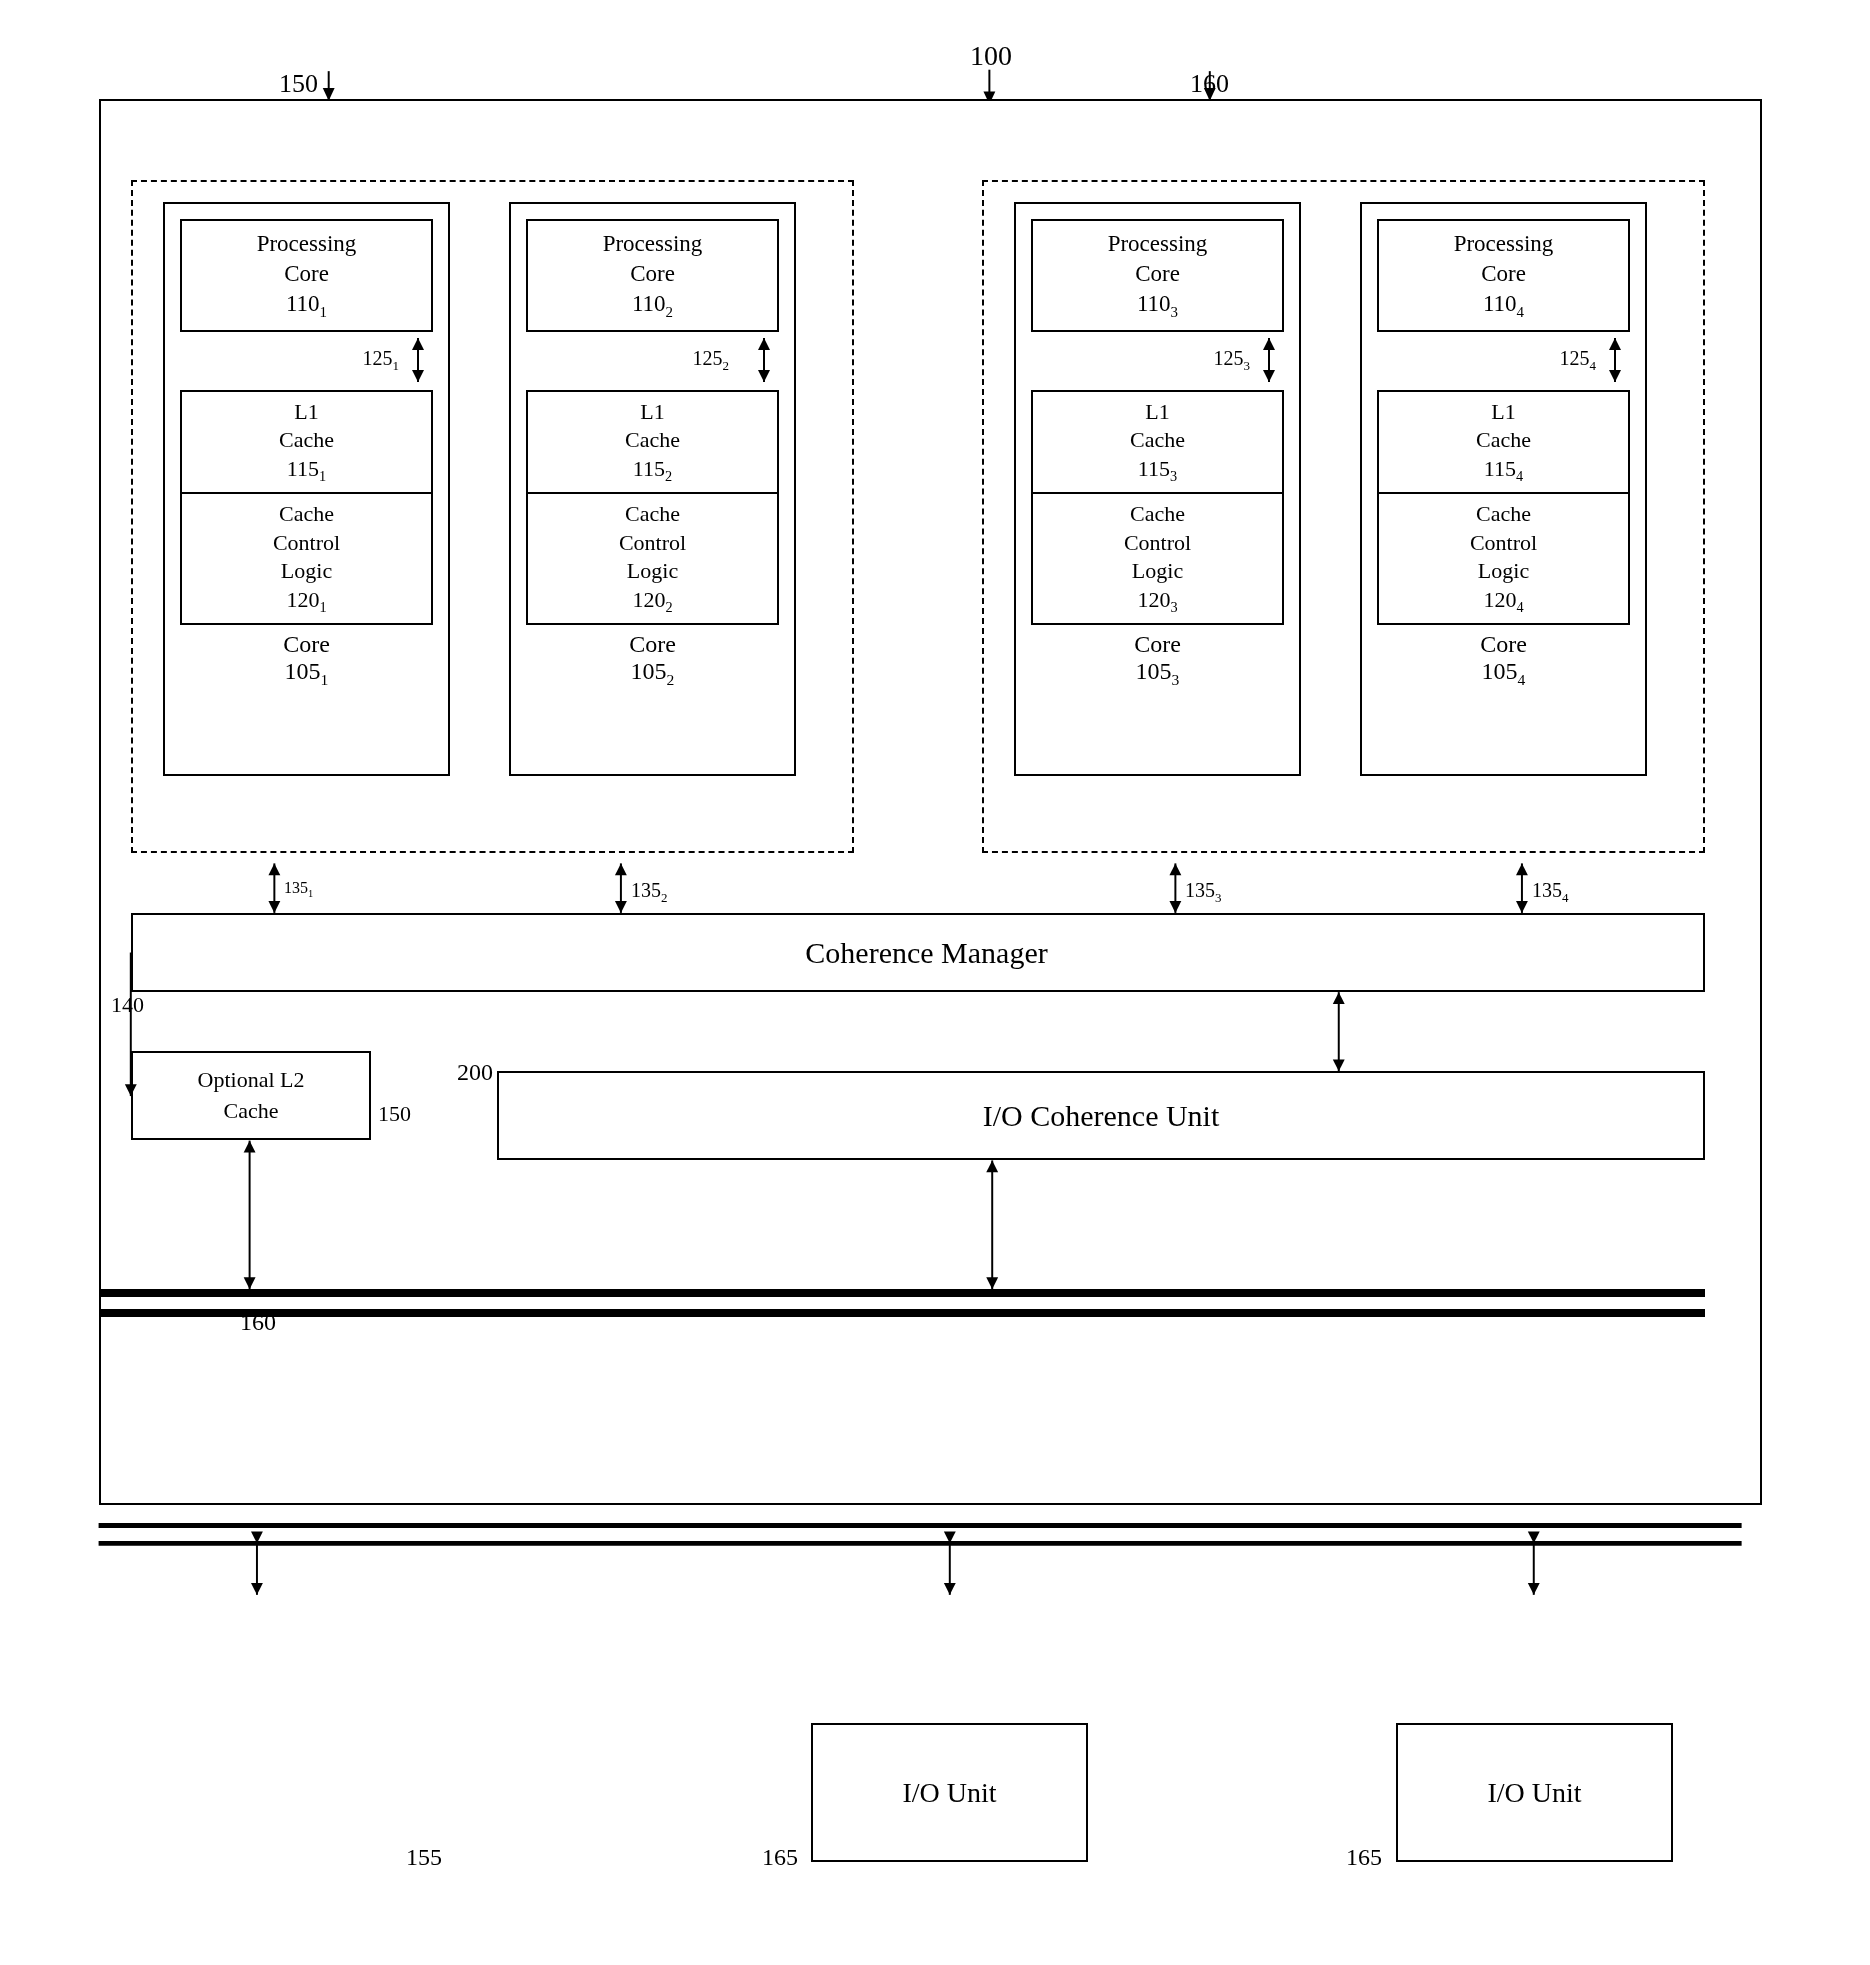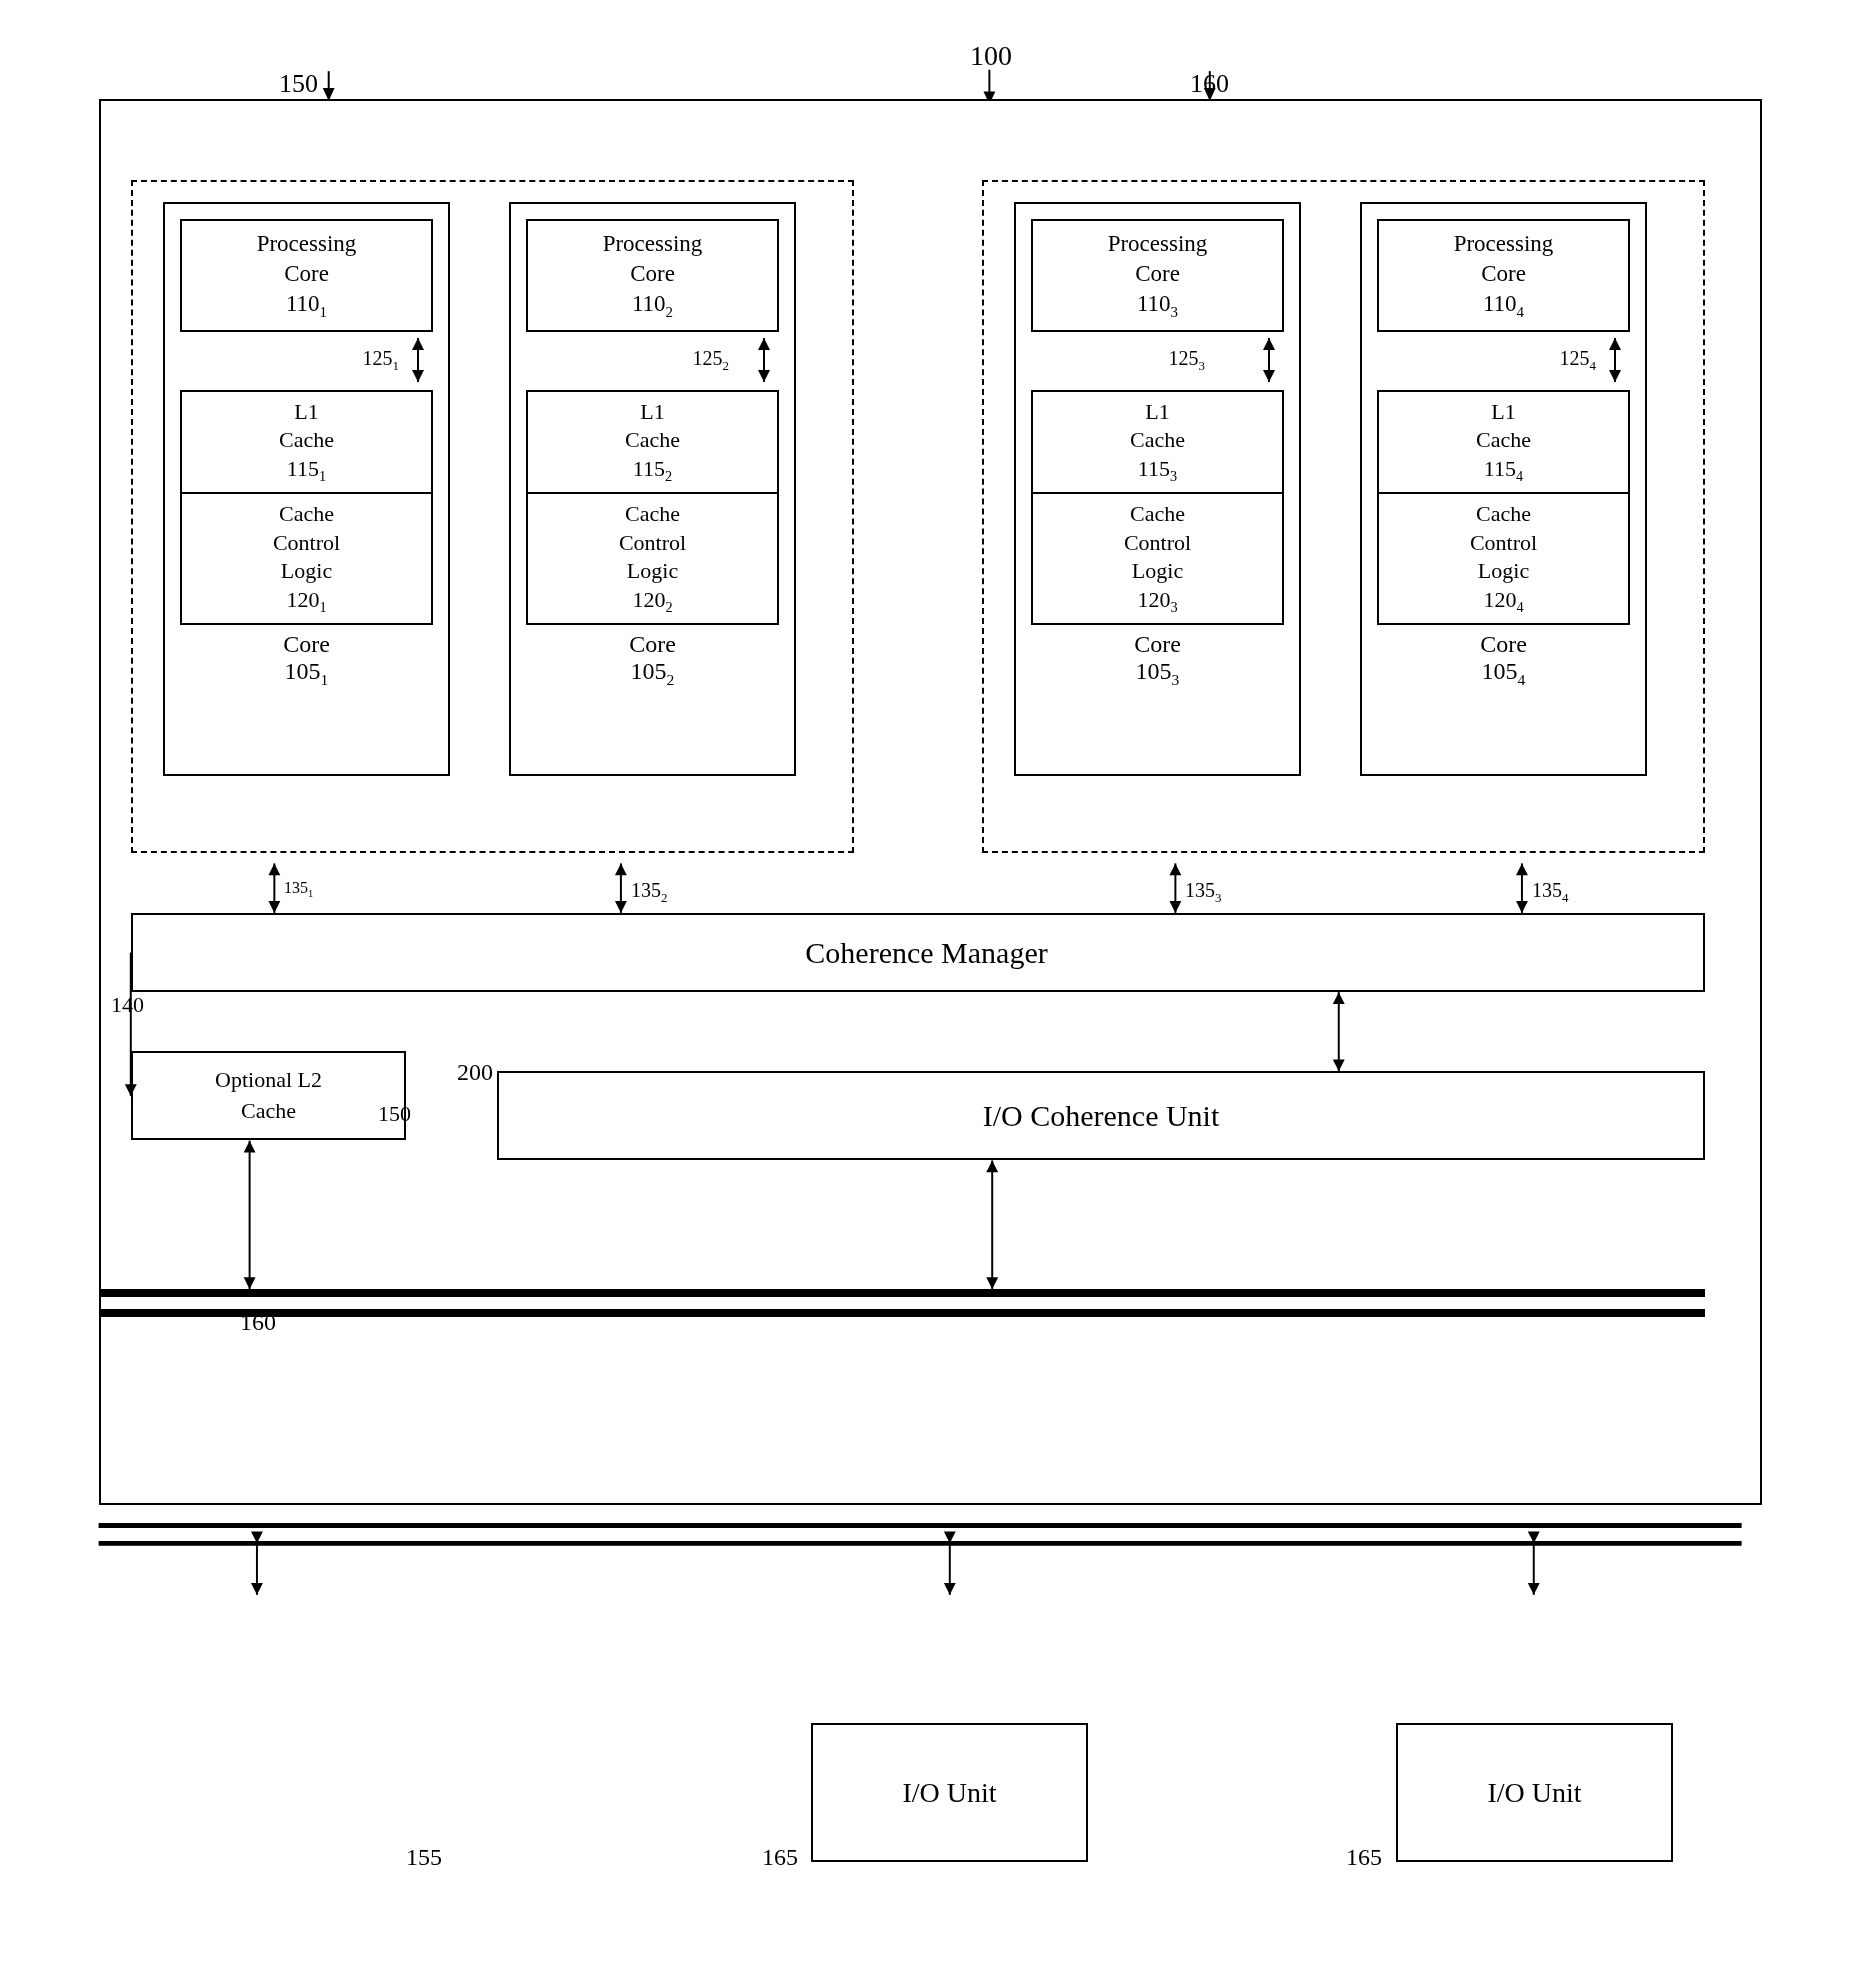--- a/index.html
+++ b/index.html
@@ -129,21 +129,21 @@
       justify-content: center;
       font-size: 30px;
       background: #fff;
     }
 
     
     .l2-cache {
       position: absolute;
       top: 950px;
       left: 30px;
-      width: 275px;
+      width: 240px;
       height: 89px;
       border: 2px solid #000;
       display: flex;
       align-items: center;
       justify-content: center;
       font-size: 22px;
       text-align: center;
       line-height: 1.4;
       background: #fff;
     }
@@ -219,21 +219,21 @@
         <div class="l1-cache-box">L1<br>Cache<br>115<sub>2</sub></div>
         <div class="ccl-box">Cache<br>Control<br>Logic<br>120<sub>2</sub></div>
         <div class="core-label">Core<br>105<sub>2</sub></div>
       </div>
     </div>
 
     <div class="dashed-box-right">
 
       <div class="core-box" style="left:30px;top:20px;width:287px;height:574px;padding:15px;">
         <div class="proc-core-box">Processing<br>Core<br>110<sub>3</sub></div>
-        <div style="display:flex;justify-content:flex-end;align-items:center;margin:4px 0;gap:45px;">
+        <div style="display:flex;justify-content:flex-end;align-items:center;margin:4px 0;">
           <span style="font-size:20px;margin-right:4px;">125<sub>3</sub></span>
           <svg width="30" height="50" style="display:inline-block;" viewBox="0 0 30 50">
             <line x1="15" y1="2" x2="15" y2="46" stroke="#000" stroke-width="2"></line>
             <polygon points="15,2 9,14 21,14" fill="#000"></polygon>
             <polygon points="15,46 9,34 21,34" fill="#000"></polygon>
           </svg>
         </div>
         <div class="l1-cache-box">L1<br>Cache<br>115<sub>3</sub></div>
         <div class="ccl-box">Cache<br>Control<br>Logic<br>120<sub>3</sub></div>
         <div class="core-label">Core<br>105<sub>3</sub></div>

